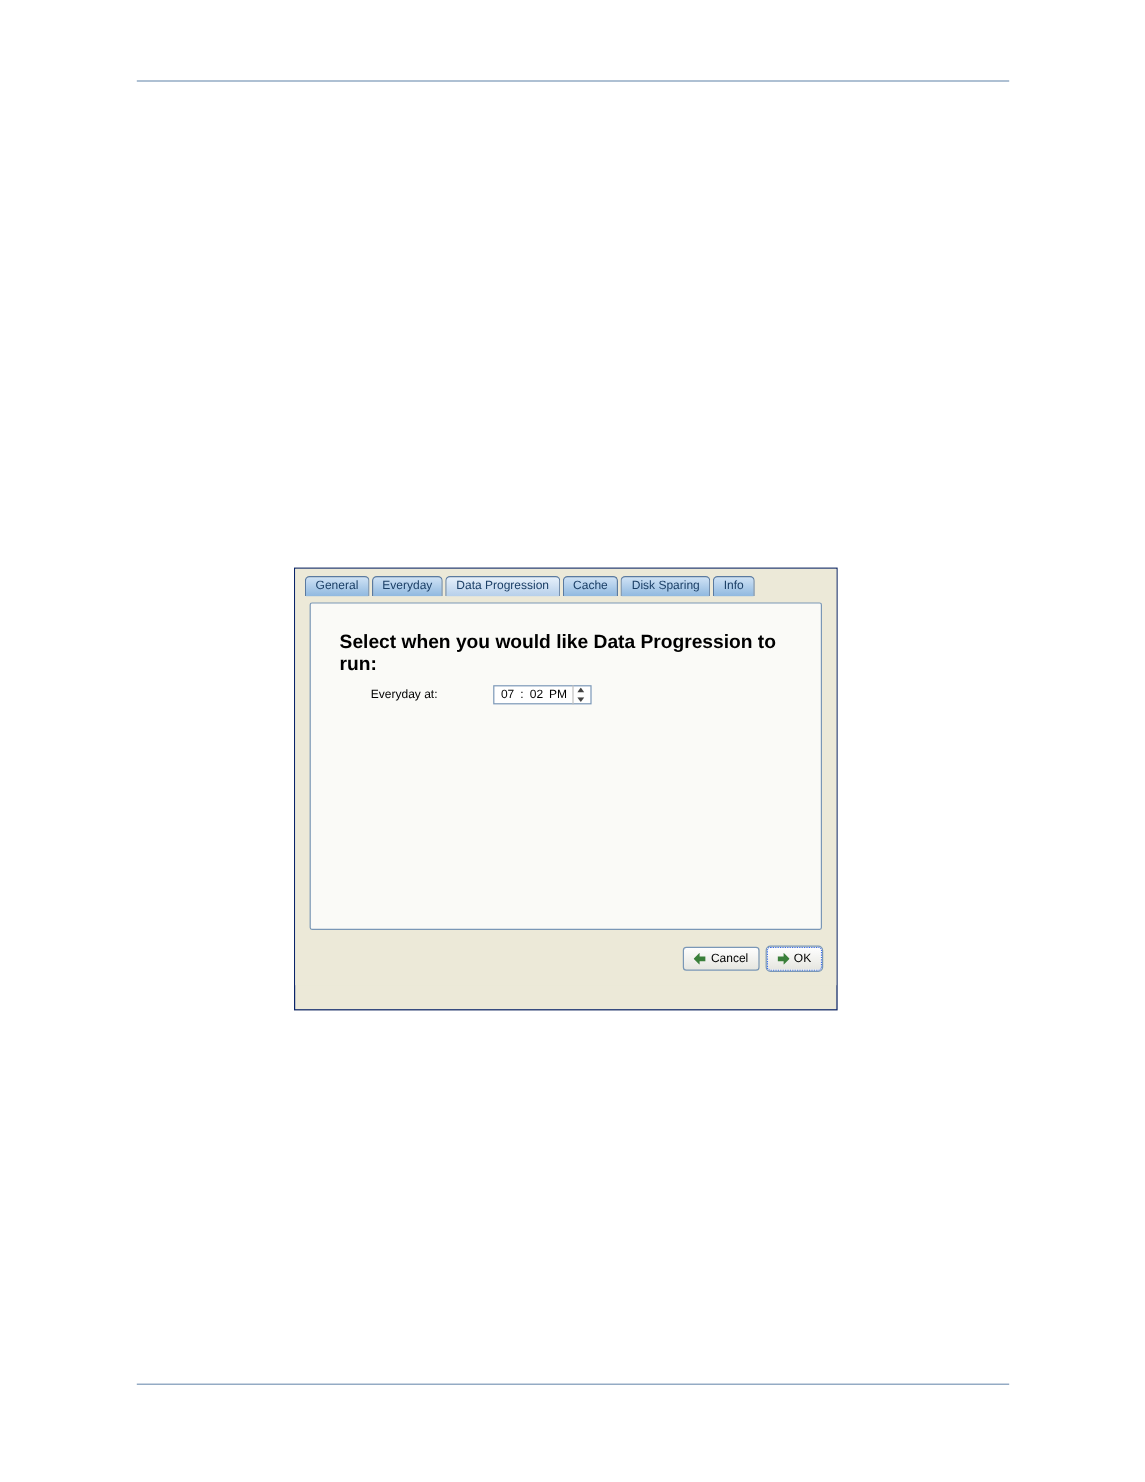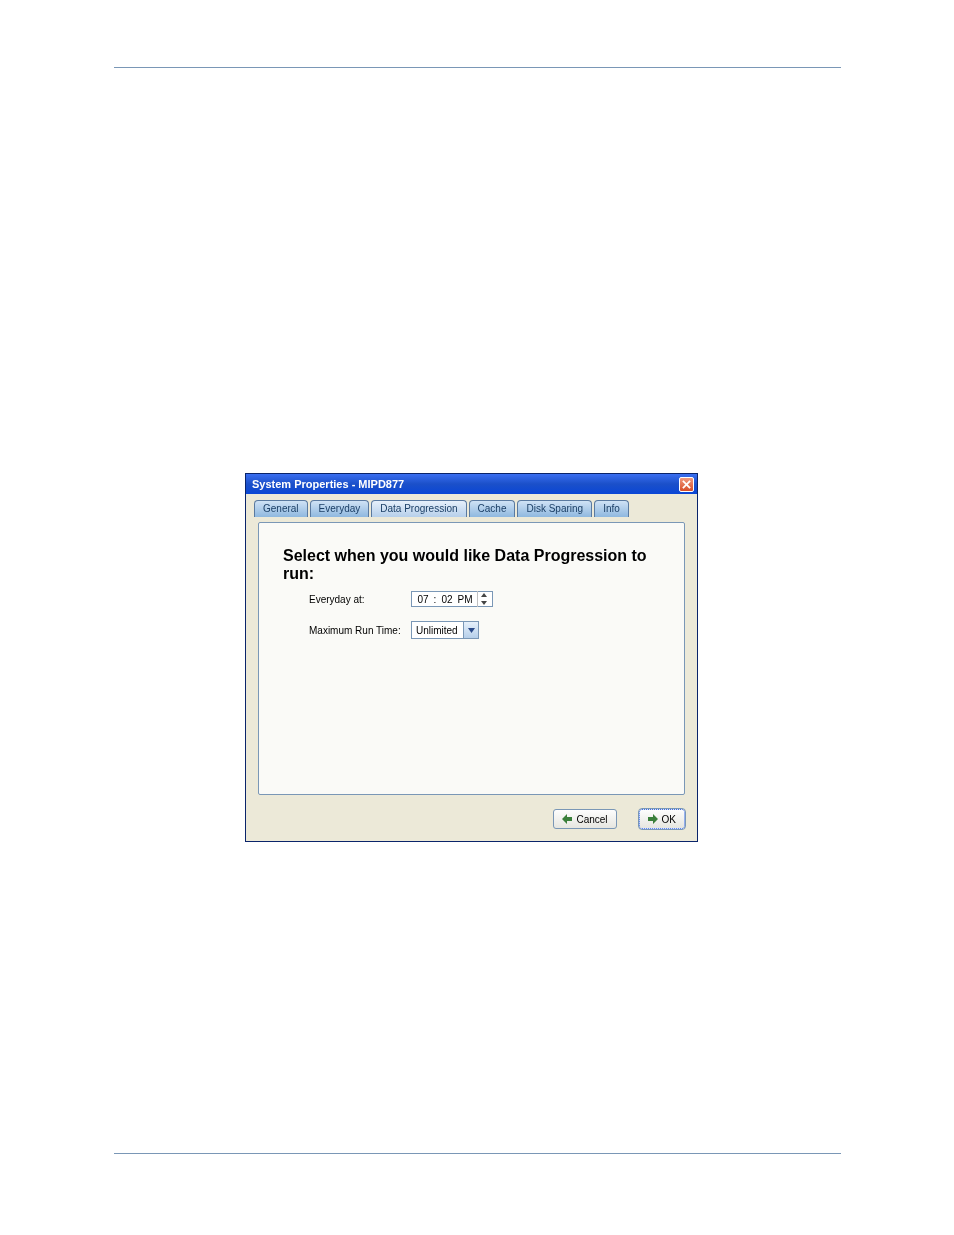--- a/index.html
+++ b/index.html
@@ -195,42 +195,32 @@
     height: 20px;
     font-size: 10px;
     cursor: pointer;
     min-width: 44px;
     justify-content: center;
     color: #000;
   }
   .btn.ok {
     border: 1px dotted #3a6ef0;
     outline: 1px solid #7a97b6;
-    margin-left: 16px;
   }
   .btn svg { width: 10px; height: 10px; }
 </style>
 </head>
 <body>
 
 <div class="page">
   <div class="top-rule"></div>
   <div class="bottom-rule"></div>
 
   <div class="dialog">
 
-    <div class="titlebar">
-      <span class="title-text">System Properties - MIPD877</span>
-      <div class="close-btn">
-        <svg viewBox="0 0 10 10">
-          <line x1="1" y1="1" x2="9" y2="9" stroke="#fff" stroke-width="2"></line>
-          <line x1="9" y1="1" x2="1" y2="9" stroke="#fff" stroke-width="2"></line>
-        </svg>
-      </div>
-    </div>
 
     <div class="dialog-body">
 
       <div class="tabs">
         <div class="tab"><span>General</span></div>
         <div class="tab"><span>Everyday</span></div>
         <div class="tab active"><span>Data Progression</span></div>
         <div class="tab"><span>Cache</span></div>
         <div class="tab"><span>Disk Sparing</span></div>
         <div class="tab"><span>Info</span></div>
@@ -255,31 +245,20 @@
               </div>
               <div class="spin-btn">
                 <svg viewBox="0 0 6 4">
                     <polygon points="0,0 6,0 3,4" fill="#444"></polygon>
                   </svg>
               </div>
             </div>
           </div>
         </div>
 
-        <div class="field-row">
-          <div class="field-label">Maximum Run Time:</div>
-          <div class="select-box">
-            <span class="select-value">Unlimited</span>
-            <div class="select-arrow">
-              <svg viewBox="0 0 7 5">
-                  <polygon points="0,0 7,0 3.5,5" fill="#2a4a8a"></polygon>
-                </svg>
-            </div>
-          </div>
-        </div>
 
       </div>
 
       <div class="button-row">
         <div class="btn">
           <svg viewBox="0 0 10 10">
             <polygon points="5,0 0,5 5,10 5,7 10,7 10,3 5,3" fill="#3a7f3a"></polygon>
           </svg>
           <span>Cancel</span>
         </div>

